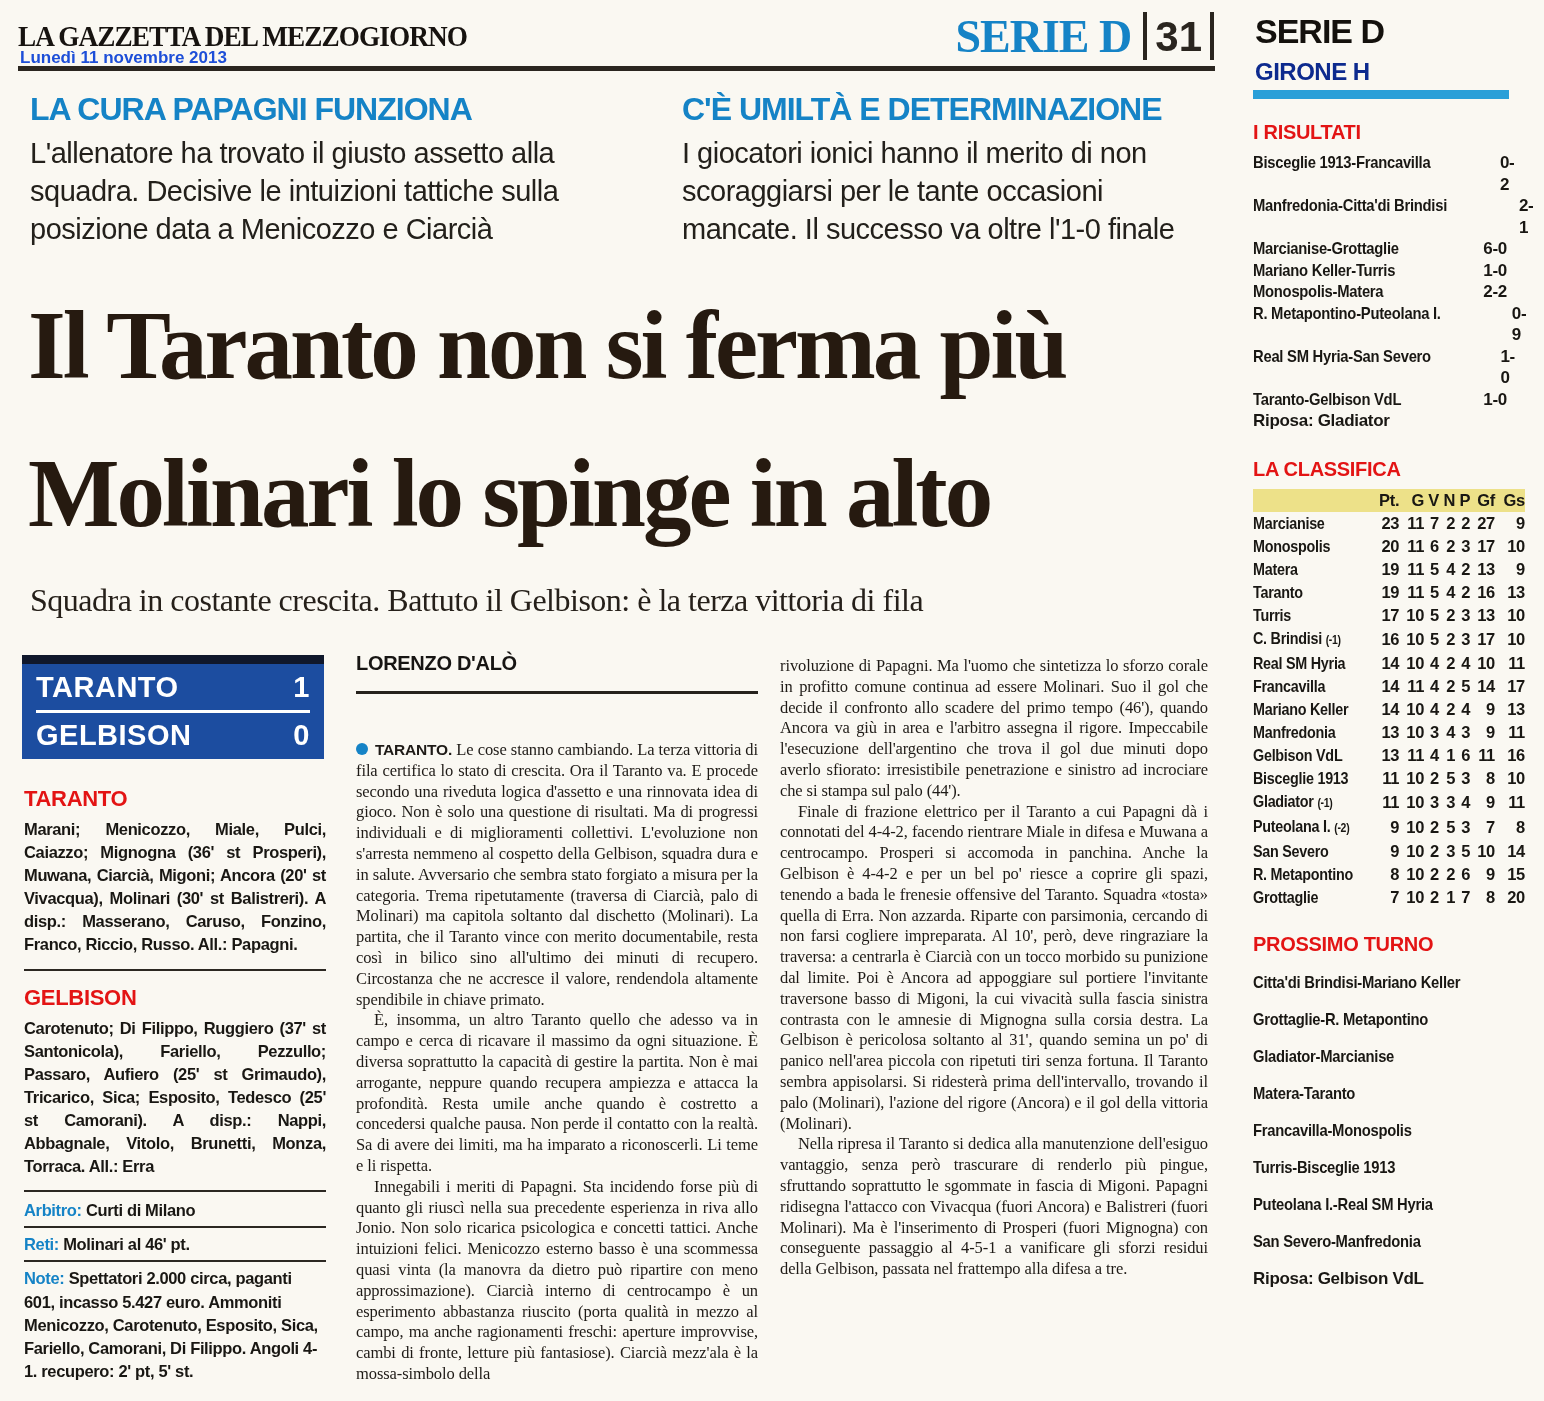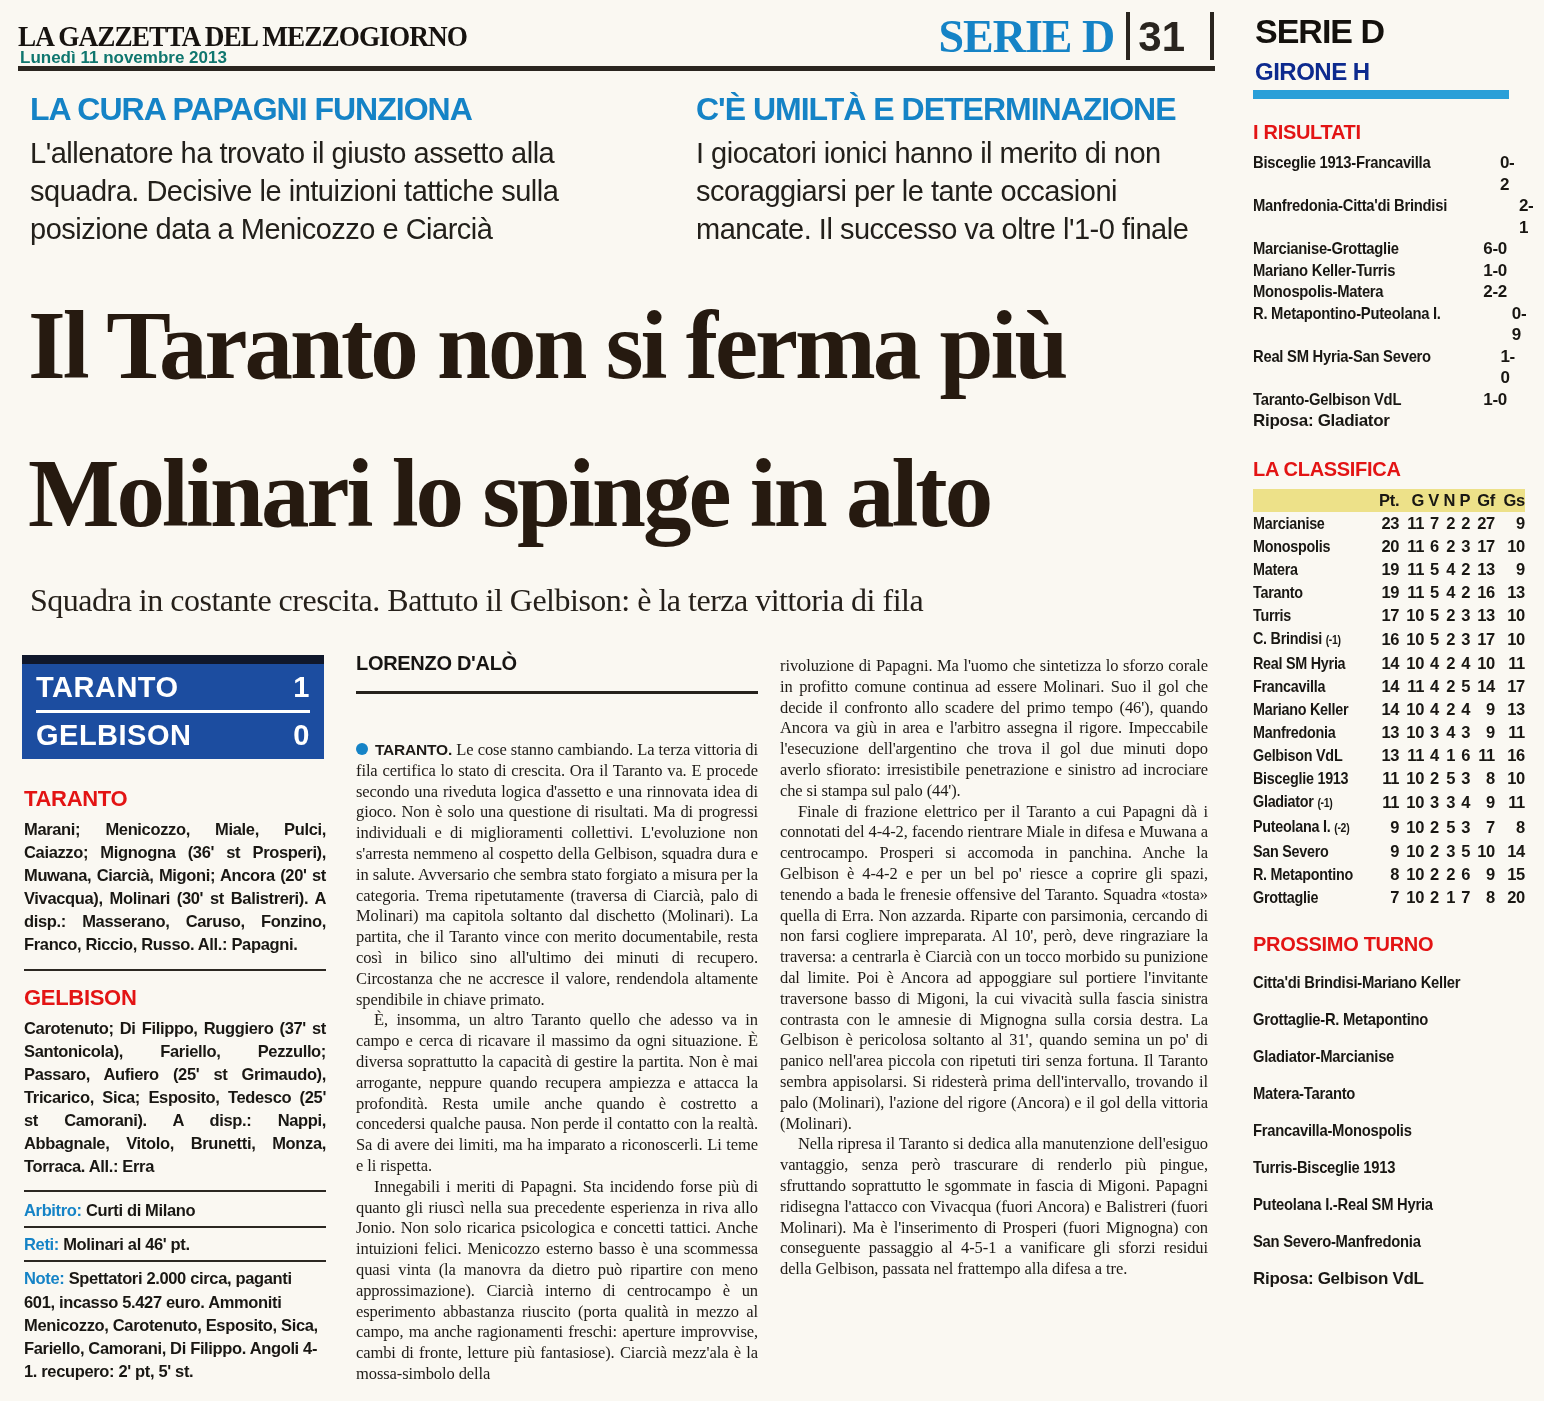--- a/index.html
+++ b/index.html
@@ -9,36 +9,36 @@
     background:#faf8f2;overflow:hidden;color:#1c1914;
     font-family:"Liberation Sans",sans-serif;
   }
   
   .masthead-title{
     position:absolute;left:18px;top:20px;
     font-family:"Liberation Serif",serif;font-weight:700;
     font-size:29px;letter-spacing:-1px;color:#171310;
     transform:scaleX(.94);transform-origin:0 50%;white-space:nowrap;
   }
-  .masthead-date{position:absolute;left:20px;top:48px;font-size:17px;font-weight:700;color:#0f766e;}
+  .masthead-date{position:absolute;left:20px;top:48px;font-size:17px;font-weight:700;color:#1d4ed8;}
   .section-head{position:absolute;top:12px;right:330px;display:flex;align-items:flex-end;}
   .section-label{
     font-family:"Liberation Serif",serif;font-weight:700;font-size:46px;line-height:1;
     color:#1583c6;letter-spacing:-1px;
   }
   .page-num-box{display:flex;align-items:flex-end;margin-left:12px;}
   .vbar{width:4px;height:48px;background:#2a251f;}
-  .page-num{font-size:42px;font-weight:700;line-height:1;color:#2a251f;padding:0 25px 2px 8px;}
+  .page-num{font-size:42px;font-weight:700;line-height:1;color:#2a251f;padding:0 8px 2px 8px;}
   .top-rule{position:absolute;left:18px;top:66px;width:1197px;height:5px;background:#2b2620;}
   
   .kicker{position:absolute;top:92px;}
   .kicker .k-title{font-size:32px;font-weight:700;color:#1583c6;letter-spacing:-1px;line-height:1.1;margin-bottom:8px;white-space:nowrap;}
   .kicker .k-text{font-size:29px;font-weight:400;color:#23201b;letter-spacing:-.5px;line-height:1.3;}
   .kicker-left{left:30px;width:580px;}
-  .kicker-right{left:696px;width:535px;}
+  .kicker-right{left:682px;width:535px;}
   
   .headline{position:absolute;left:28px;top:272px;width:1195px;
     font-family:"Liberation Serif",serif;font-weight:700;color:#261a10;
     font-size:97px;line-height:148px;letter-spacing:-3px;white-space:nowrap;}
   .subhead{position:absolute;left:30px;top:582px;width:1195px;
     font-family:"Liberation Serif",serif;font-weight:400;color:#26201a;
     font-size:32px;letter-spacing:-.5px;white-space:nowrap;}
   
   .scorebox{position:absolute;left:22px;top:655px;width:302px;height:104px;
     background:#1c4da0;border-top:9px solid #10182c;box-sizing:border-box;

